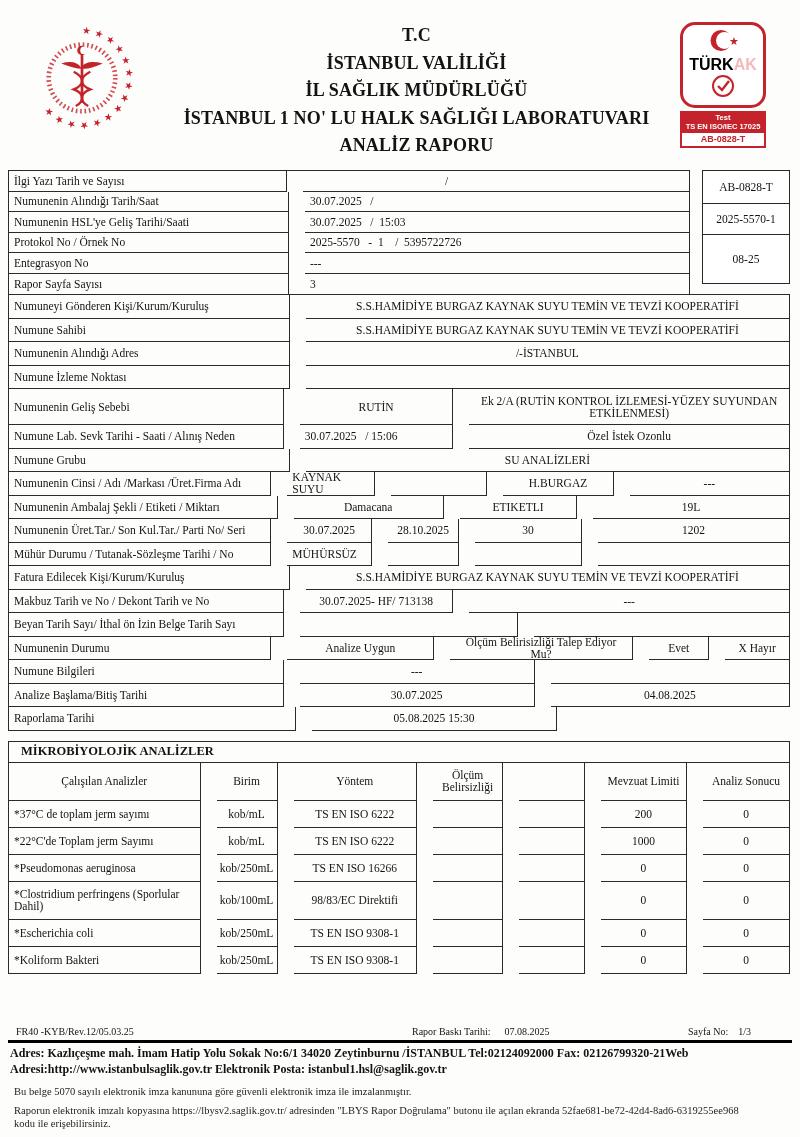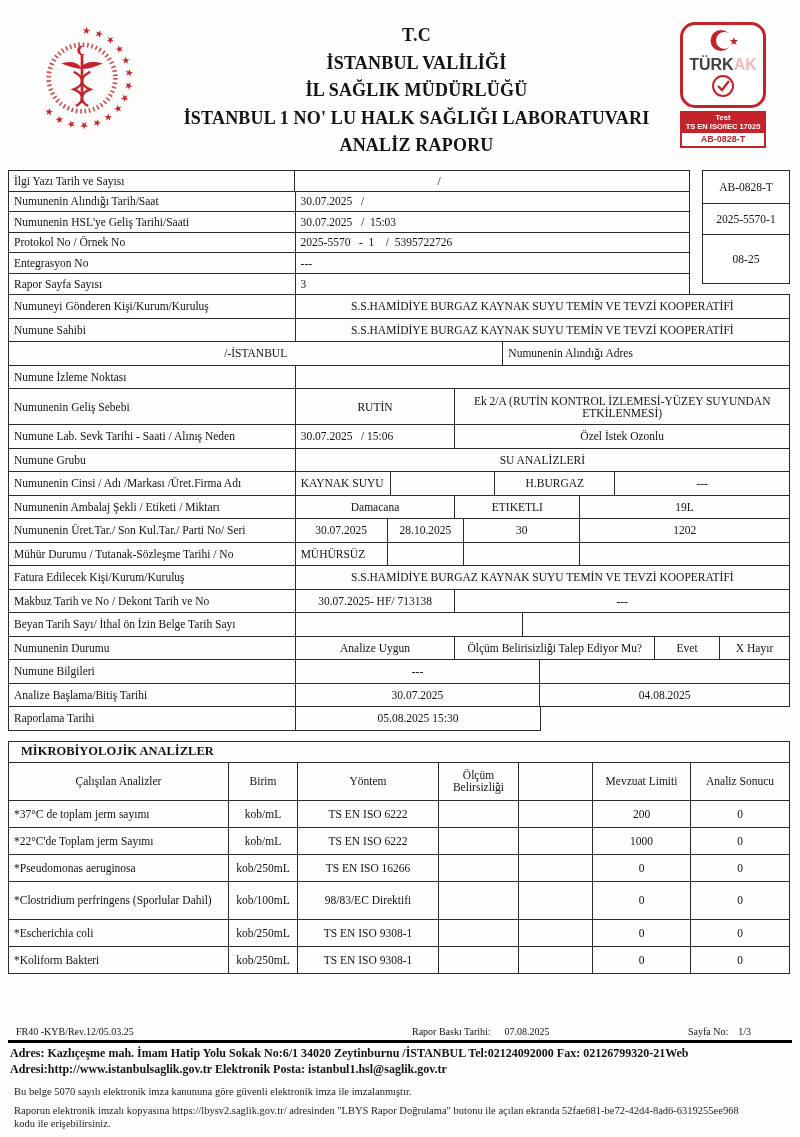--- a/index.html
+++ b/index.html
@@ -18,36 +18,36 @@
   .hdr-right { width: 110px; padding-top: 8px; }
   .title-line { font-weight: bold; font-size: 18px; line-height: 27.5px; letter-spacing: .2px; }
   
   .moh-logo { margin: 12px 0 0 12px; }
   
   .tk-box {
     width: 86px; border: 3px solid #c4232b; border-radius: 15px;
     background: #fff; text-align: center; padding: 3px 0 2px;
   }
   .tk-word { font-family: "Liberation Sans", sans-serif; font-weight: bold; font-size: 16px; line-height: 16px; }
-  .tk-word .strong { color: #404040; }
+  .tk-word .strong { color: #000000; }
   .tk-word .light  { color: #f2b9bc; }
   .tk-cert {
     width: 86px; background: #c4232b; color: #fff; text-align: center;
     font-family: "Liberation Sans", sans-serif; font-weight: bold;
     font-size: 7.5px; line-height: 9px; padding: 2px 0; margin-top: 3px;
   }
   .tk-ab {
     width: 86px; border: 2px solid #c4232b; border-top: none; text-align: center;
     color: #c4232b; font-family: "Liberation Sans", sans-serif; font-weight: bold;
     font-size: 9px; line-height: 13px; background: #fff;
   }
   
   .main { padding: 0 10px 0 8px; }
   .tbl { border-top: 1px solid #2a2a2a; border-left: 1px solid #2a2a2a; }
-  .row { display: flex; }
+  .row { display: flex; gap: 16px; }
   .cell {
     border-right: 1px solid #2a2a2a; border-bottom: 1px solid #2a2a2a;
     font-size: 11.5px; display: flex; align-items: center; padding: 1px 5px;
     overflow: hidden;
   }
   .lab { width: 287px; }
   .c  { justify-content: center; text-align: center; }
   .ws { white-space: pre-wrap; }
   .pre { white-space: pre-line; }
   .topblock { display: flex; }
@@ -185,22 +185,22 @@
   <div class="tbl tblB">
     <div class="row">
         <div class="cell lab">Numuneyi Gönderen Kişi/Kurum/Kuruluş</div>
         <div class="cell wfull c">S.S.HAMİDİYE BURGAZ KAYNAK SUYU TEMİN VE TEVZİ KOOPERATİFİ</div>
       </div>
     <div class="row">
         <div class="cell lab">Numune Sahibi</div>
         <div class="cell wfull c">S.S.HAMİDİYE BURGAZ KAYNAK SUYU TEMİN VE TEVZİ KOOPERATİFİ</div>
       </div>
     <div class="row">
+        <div class="cell lab">Numunenin Alındığı Adres</div>
         <div class="cell wfull c">/-İSTANBUL</div>
-        <div class="cell lab">Numunenin Alındığı Adres</div>
       </div>
     <div class="row">
         <div class="cell lab">Numune İzleme Noktası</div>
         <div class="cell wfull"></div>
       </div>
     <div class="row tall">
         <div class="cell lab">Numunenin Geliş Sebebi</div>
         <div class="cell w160 c">RUTİN</div>
         <div class="cell w335 c">Ek 2/A (RUTİN KONTROL İZLEMESİ-YÜZEY SUYUNDAN ETKİLENMESİ)</div>
       </div>

